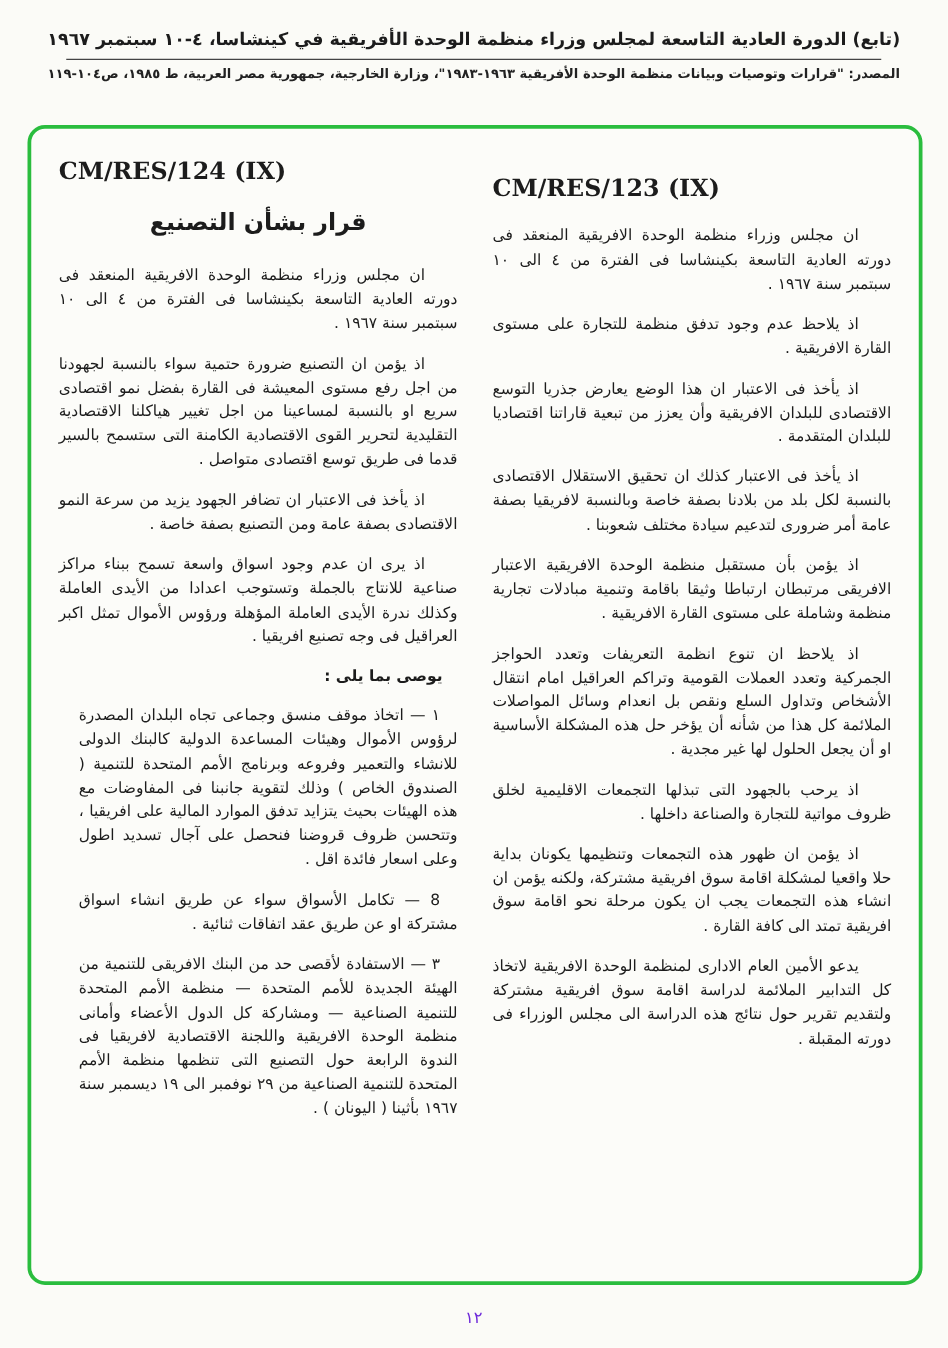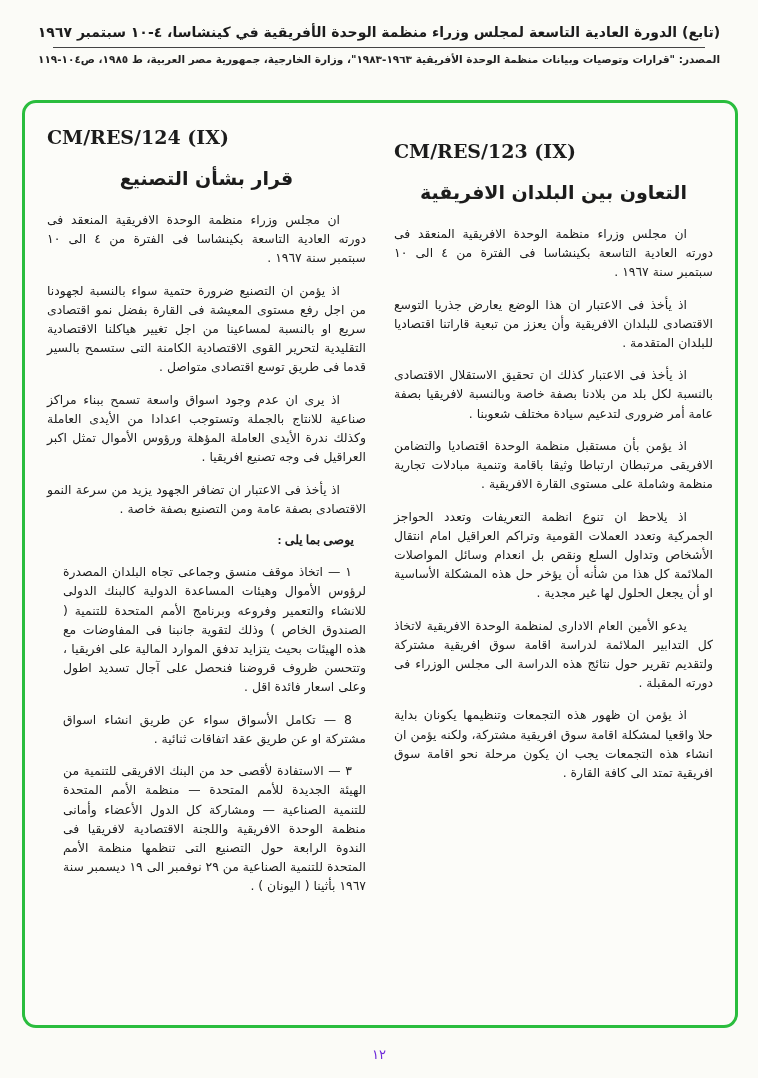--- a/index.html
+++ b/index.html
@@ -83,21 +83,20 @@
   .col-title {
     text-align: center;
     font-weight: bold;
     font-size: 19px;
     margin: 4px 0 16px 0;
   }
   .recommend {
     margin: 2px 0 12px 0;
     text-indent: 12px;
     font-weight: bold;
-    font-family: Liberation Serif, serif;
   }
   .item {
     text-indent: 14px;
     margin-left: 16px;
   }
   .page-number {
     position: absolute;
     bottom: 16px;
     left: 0;
     width: 100%;
@@ -115,40 +114,41 @@
     <div class="header-title">(تابع) الدورة العادية التاسعة لمجلس وزراء منظمة الوحدة الأفريقية في كينشاسا، ٤-١٠ سبتمبر ١٩٦٧</div>
     <div class="header-rule"></div>
     <div class="header-source">المصدر: "قرارات وتوصيات وبيانات منظمة الوحدة الأفريقية ١٩٦٣-١٩٨٣"، وزارة الخارجية، جمهورية مصر العربية، ط ١٩٨٥، ص١٠٤-١١٩</div>
   </div>
 
   <div class="green-box">
     <div class="columns">
 
       <div class="col">
         <div class="res-code">CM/RES/123 (IX)</div>
-        <div class="col-title">التعاون بين البلدان الافريقية</div>
         <div>
             <p class="para">ان مجلس وزراء منظمة الوحدة الافريقية المنعقد فى دورته العادية التاسعة بكينشاسا فى الفترة من ٤ الى ١٠ سبتمبر سنة ١٩٦٧ .</p>
+            <p class="para">اذ يلاحظ عدم وجود تدفق منظمة للتجارة على مستوى القارة الافريقية .</p>
             <p class="para">اذ يأخذ فى الاعتبار ان هذا الوضع يعارض جذريا التوسع الاقتصادى للبلدان الافريقية وأن يعزز من تبعية قاراتنا اقتصاديا للبلدان المتقدمة .</p>
             <p class="para">اذ يأخذ فى الاعتبار كذلك ان تحقيق الاستقلال الاقتصادى بالنسبة لكل بلد من بلادنا بصفة خاصة وبالنسبة لافريقيا بصفة عامة أمر ضرورى لتدعيم سيادة مختلف شعوبنا .</p>
-            <p class="para">اذ يؤمن بأن مستقبل منظمة الوحدة اقتصاديا والتضامن الافريقى مرتبطان ارتباطا وثيقا باقامة وتنمية مبادلات تجارية منظمة وشاملة على مستوى القارة الافريقية .</p>
+            <p class="para">اذ يؤمن بأن مستقبل منظمة الوحدة الافريقية الاعتبار الافريقى مرتبطان ارتباطا وثيقا باقامة وتنمية مبادلات تجارية منظمة وشاملة على مستوى القارة الافريقية .</p>
             <p class="para">اذ يلاحظ ان تنوع انظمة التعريفات وتعدد الحواجز الجمركية وتعدد العملات القومية وتراكم العراقيل امام انتقال الأشخاص وتداول السلع ونقص بل انعدام وسائل المواصلات الملائمة كل هذا من شأنه أن يؤخر حل هذه المشكلة الأساسية او أن يجعل الحلول لها غير مجدية .</p>
+            <p class="para">اذ يرحب بالجهود التى تبذلها التجمعات الاقليمية لخلق ظروف مواتية للتجارة والصناعة داخلها .</p>
+            <p class="para">اذ يؤمن ان ظهور هذه التجمعات وتنظيمها يكونان بداية حلا واقعيا لمشكلة اقامة سوق افريقية مشتركة، ولكنه يؤمن ان انشاء هذه التجمعات يجب ان يكون مرحلة نحو اقامة سوق افريقية تمتد الى كافة القارة .</p>
             <p class="para">يدعو الأمين العام الادارى لمنظمة الوحدة الافريقية لاتخاذ كل التدابير الملائمة لدراسة اقامة سوق افريقية مشتركة ولتقديم تقرير حول نتائج هذه الدراسة الى مجلس الوزراء فى دورته المقبلة .</p>
-            <p class="para">اذ يؤمن ان ظهور هذه التجمعات وتنظيمها يكونان بداية حلا واقعيا لمشكلة اقامة سوق افريقية مشتركة، ولكنه يؤمن ان انشاء هذه التجمعات يجب ان يكون مرحلة نحو اقامة سوق افريقية تمتد الى كافة القارة .</p>
           </div>
       </div>
 
       <div class="col">
         <div class="res-code first">CM/RES/124 (IX)</div>
         <div class="col-title">قرار بشأن التصنيع</div>
         <div>
             <p class="para">ان مجلس وزراء منظمة الوحدة الافريقية المنعقد فى دورته العادية التاسعة بكينشاسا فى الفترة من ٤ الى ١٠ سبتمبر سنة ١٩٦٧ .</p>
             <p class="para">اذ يؤمن ان التصنيع ضرورة حتمية سواء بالنسبة لجهودنا من اجل رفع مستوى المعيشة فى القارة بفضل نمو اقتصادى سريع او بالنسبة لمساعينا من اجل تغيير هياكلنا الاقتصادية التقليدية لتحرير القوى الاقتصادية الكامنة التى ستسمح بالسير قدما فى طريق توسع اقتصادى متواصل .</p>
+            <p class="para">اذ يأخذ فى الاعتبار ان تضافر الجهود يزيد من سرعة النمو الاقتصادى بصفة عامة ومن التصنيع بصفة خاصة .</p>
             <p class="para">اذ يرى ان عدم وجود اسواق واسعة تسمح ببناء مراكز صناعية للانتاج بالجملة وتستوجب اعدادا من الأيدى العاملة وكذلك ندرة الأيدى العاملة المؤهلة ورؤوس الأموال تمثل اكبر العراقيل فى وجه تصنيع افريقيا .</p>
-            <p class="para">اذ يأخذ فى الاعتبار ان تضافر الجهود يزيد من سرعة النمو الاقتصادى بصفة عامة ومن التصنيع بصفة خاصة .</p>
           </div>
         <p class="recommend">يوصى بما يلى :</p>
         <div>
             <p class="para item">١ — اتخاذ موقف منسق وجماعى تجاه البلدان المصدرة لرؤوس الأموال وهيئات المساعدة الدولية كالبنك الدولى للانشاء والتعمير وفروعه وبرنامج الأمم المتحدة للتنمية ( الصندوق الخاص ) وذلك لتقوية جانبنا فى المفاوضات مع هذه الهيئات بحيث يتزايد تدفق الموارد المالية على افريقيا ، وتتحسن ظروف قروضنا فنحصل على آجال تسديد اطول وعلى اسعار فائدة اقل .</p>
             <p class="para item">8 — تكامل الأسواق سواء عن طريق انشاء اسواق مشتركة او عن طريق عقد اتفاقات ثنائية .</p>
             <p class="para item">٣ — الاستفادة لأقصى حد من البنك الافريقى للتنمية من الهيئة الجديدة للأمم المتحدة — منظمة الأمم المتحدة للتنمية الصناعية — ومشاركة كل الدول الأعضاء وأمانى منظمة الوحدة الافريقية واللجنة الاقتصادية لافريقيا فى الندوة الرابعة حول التصنيع التى تنظمها منظمة الأمم المتحدة للتنمية الصناعية من ٢٩ نوفمبر الى ١٩ ديسمبر سنة ١٩٦٧ بأثينا ( اليونان ) .</p>
           </div>
       </div>
 
     </div>

